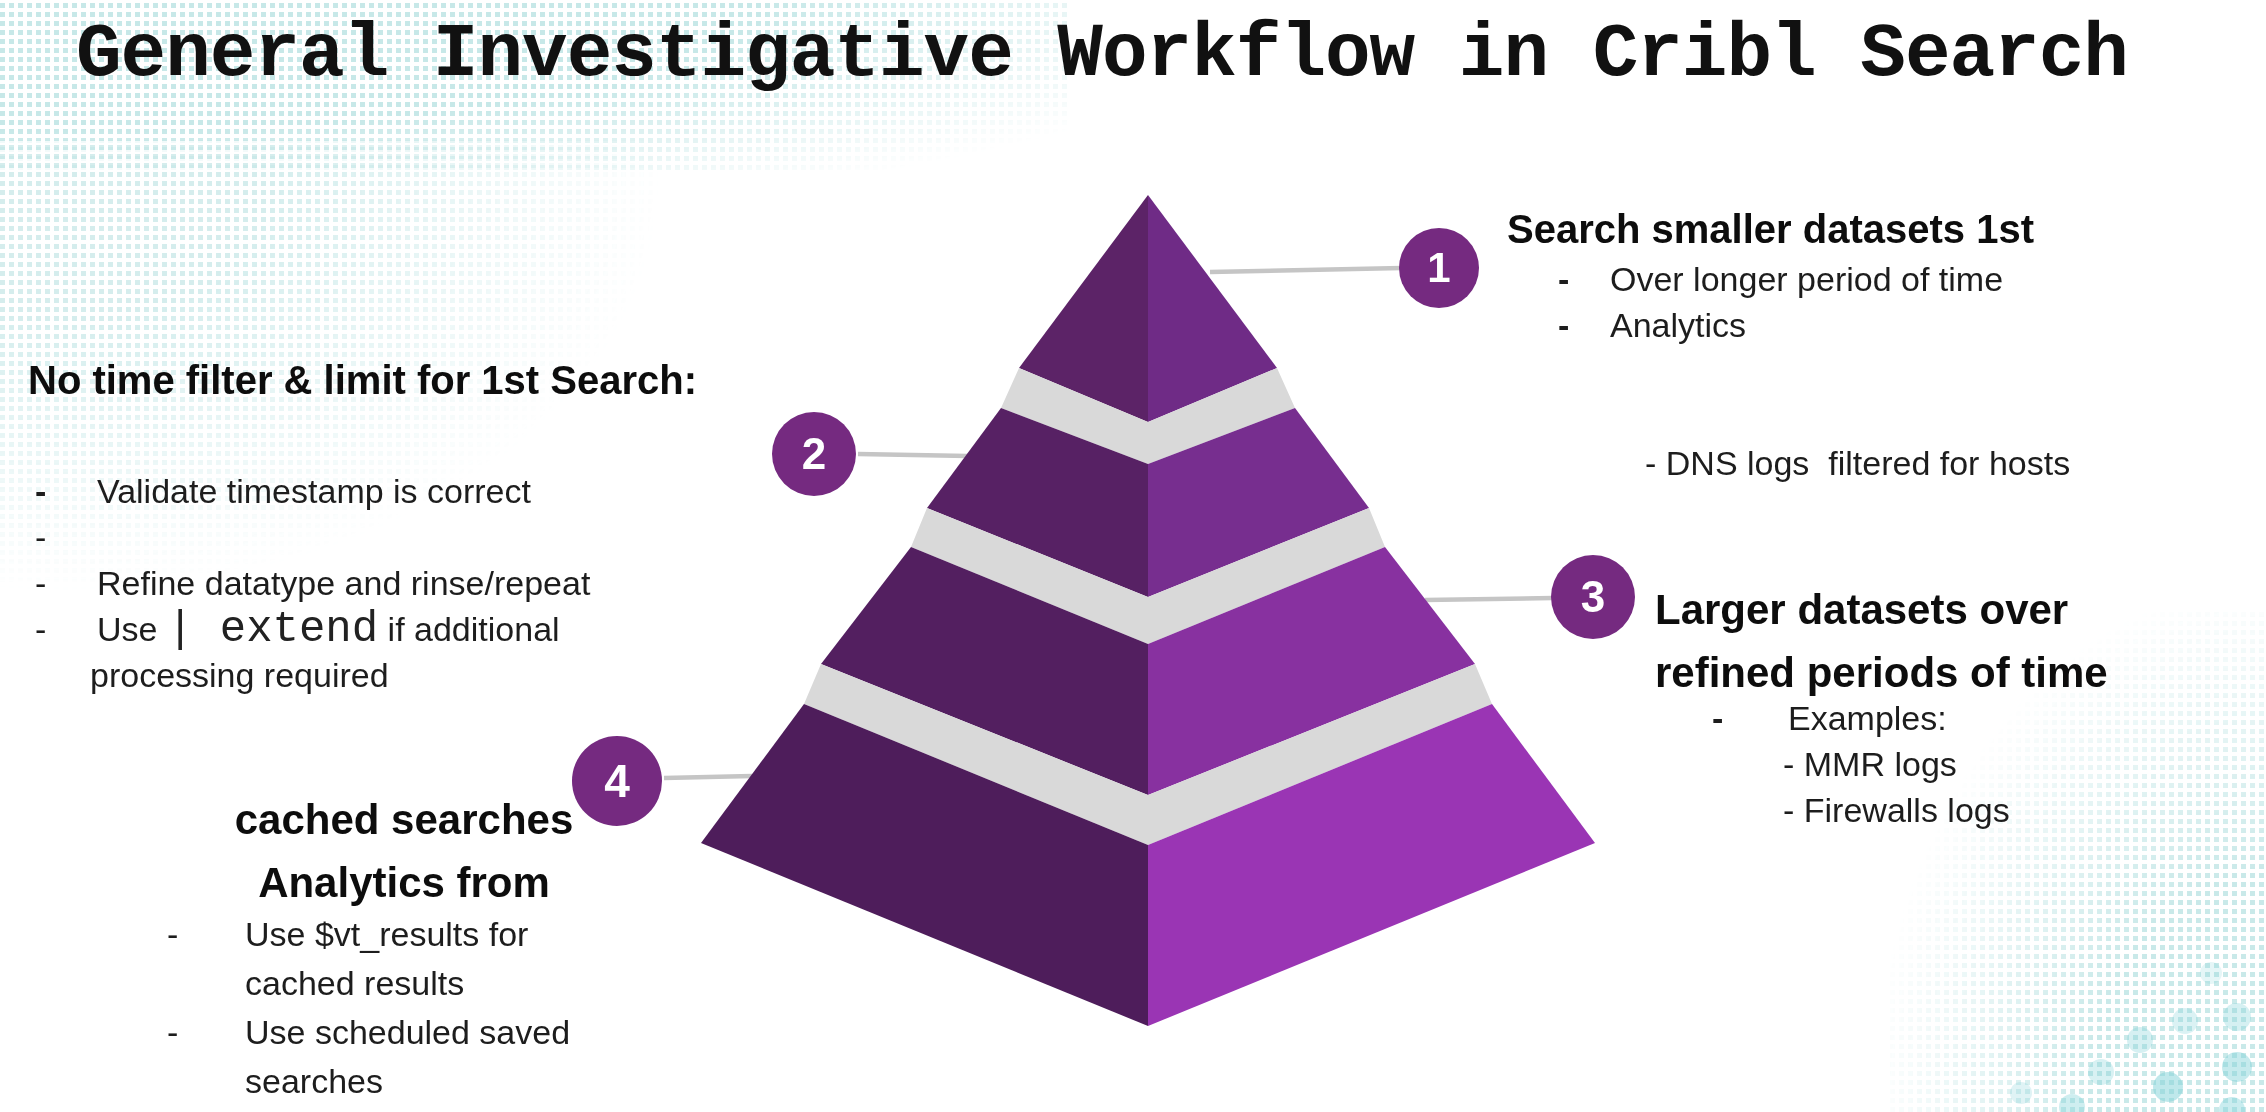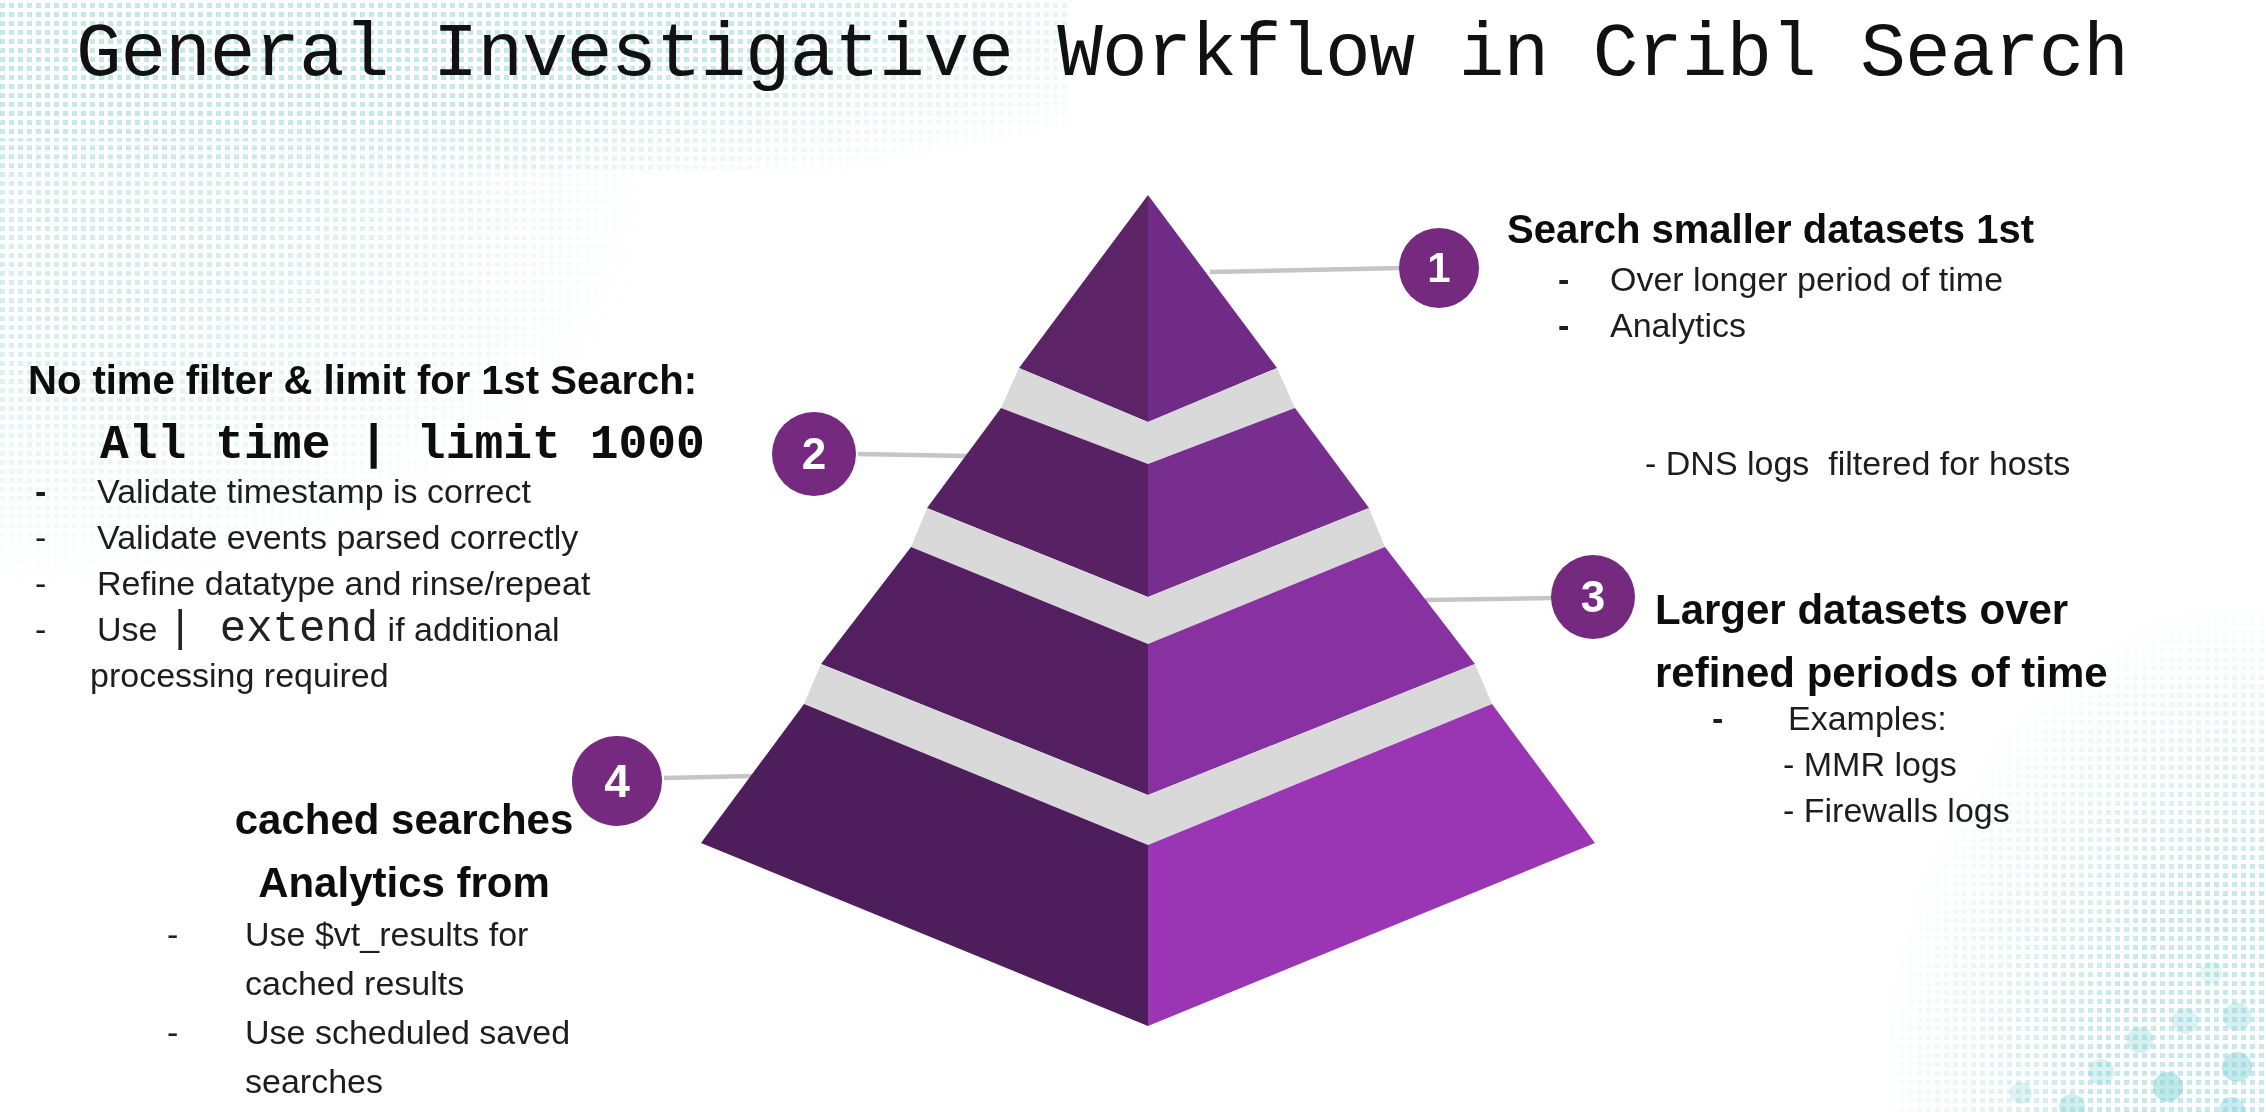--- a/index.html
+++ b/index.html
@@ -17,21 +17,21 @@
          -webkit-mask-image:radial-gradient(105% 105% at 10% 8%, #000 30%, transparent 86%);
                  mask-image:radial-gradient(105% 105% at 10% 8%, #000 30%, transparent 86%);}
   .tex-c{left:1890px;top:610px;width:376px;height:502px;opacity:.95;
          -webkit-mask-image:radial-gradient(125% 125% at 100% 100%, #000 38%, transparent 84%);
                  mask-image:radial-gradient(125% 125% at 100% 100%, #000 38%, transparent 84%);}
   .dot{position:absolute;z-index:0;border-radius:50%;background:#7fd1d8;}
   
   .pyr{position:absolute;left:0;top:0;z-index:1;}
   
   .abs{position:absolute;z-index:2;}
-  .title{left:76px;top:12px;font-family:"Liberation Mono", monospace;font-weight:normal;
+  .title{left:76px;top:12px;font-family:"Liberation Mono", monospace;font-weight:bold;
          font-size:76px;line-height:1.15;letter-spacing:-1px;color:#111;white-space:nowrap;}
   .h{font-weight:bold;color:#0d0d0d;white-space:nowrap;}
   .h40{font-size:40px;line-height:1.2;}
   .h42{font-size:42px;line-height:63px;}
   .code-big{font-family:"Liberation Mono", monospace;font-weight:bold;font-size:48px;color:#0d0d0d;white-space:nowrap;}
   .code-in{font-family:"Liberation Mono", monospace;font-weight:normal;font-size:44px;color:#222;}
   .list{font-size:34px;color:#1d1d1d;}
   .row{display:flex;align-items:baseline;}
   .dash{flex:0 0 auto;}
   .bld{font-weight:bold;}
@@ -95,29 +95,27 @@
     <span>2</span>
   </div>
   <div class="num" style="left:1551px;top:555px;width:84px;height:84px;font-size:44px;">
     <span>3</span>
   </div>
   <div class="num" style="left:572px;top:736px;width:90px;height:90px;font-size:46px;">
     <span>4</span>
   </div>
 
   <div class="abs h h40" style="left:28px;top:356px;">No time filter &amp; limit for 1st Search:</div>
-  <div class="abs code-big" style="left:100px;top:418px;">All time | limit 1000</div>
   <div class="abs list" style="left:28px;top:468px;width:720px;line-height:46px;">
     <div class="row">
       <span class="dash bld" style="width:62px;padding-left:7px;">-</span>
       <span>Validate timestamp is correct</span>
     </div>
     <div class="row">
       <span class="dash" style="width:62px;padding-left:7px;">-</span>
-      <span>Validate events parsed correctly</span>
     </div>
     <div class="row">
       <span class="dash" style="width:62px;padding-left:7px;">-</span>
       <span>Refine datatype and rinse/repeat</span>
     </div>
     <div class="row">
       <span class="dash" style="width:62px;padding-left:7px;">-</span>
       <span><span class="keep">Use </span><span class="code-in keep">| extend</span><span class="keep"> if additional</span></span>
     </div>
     <div class="row">

